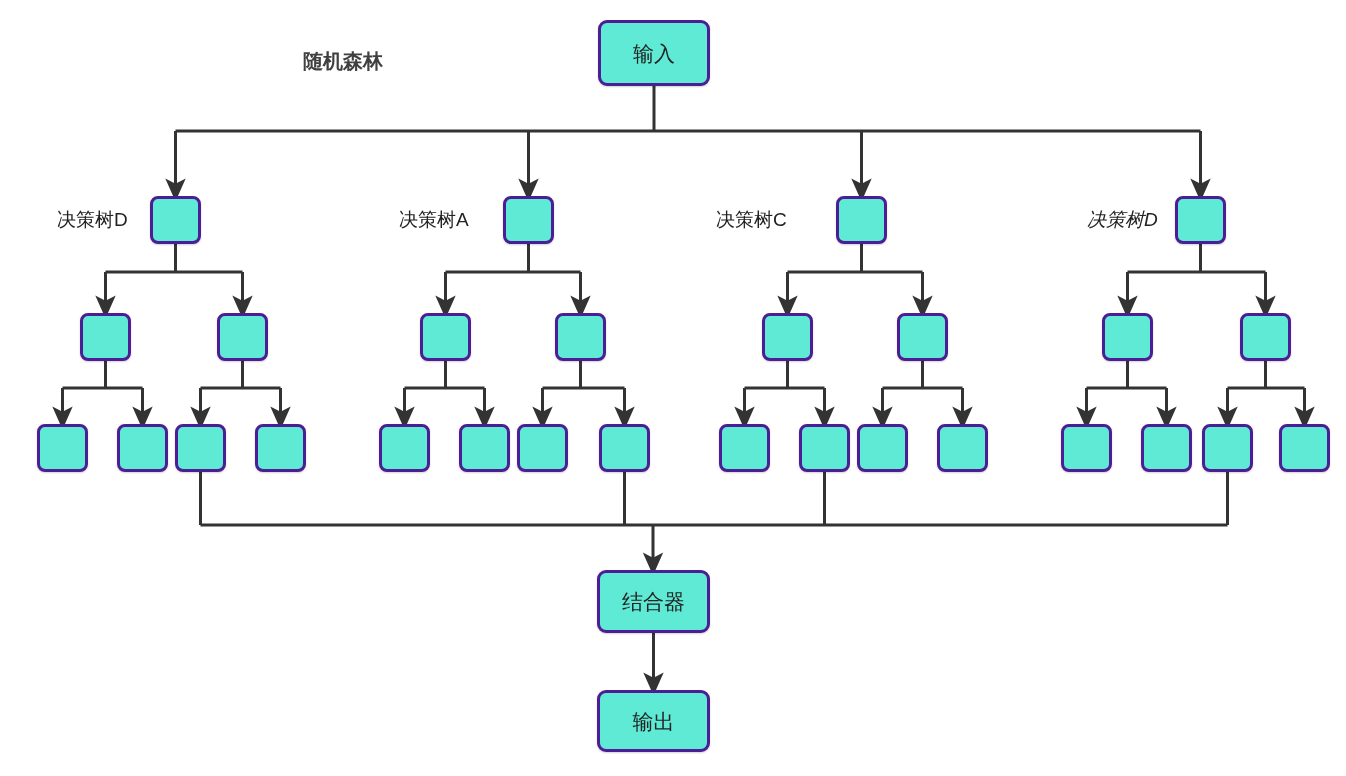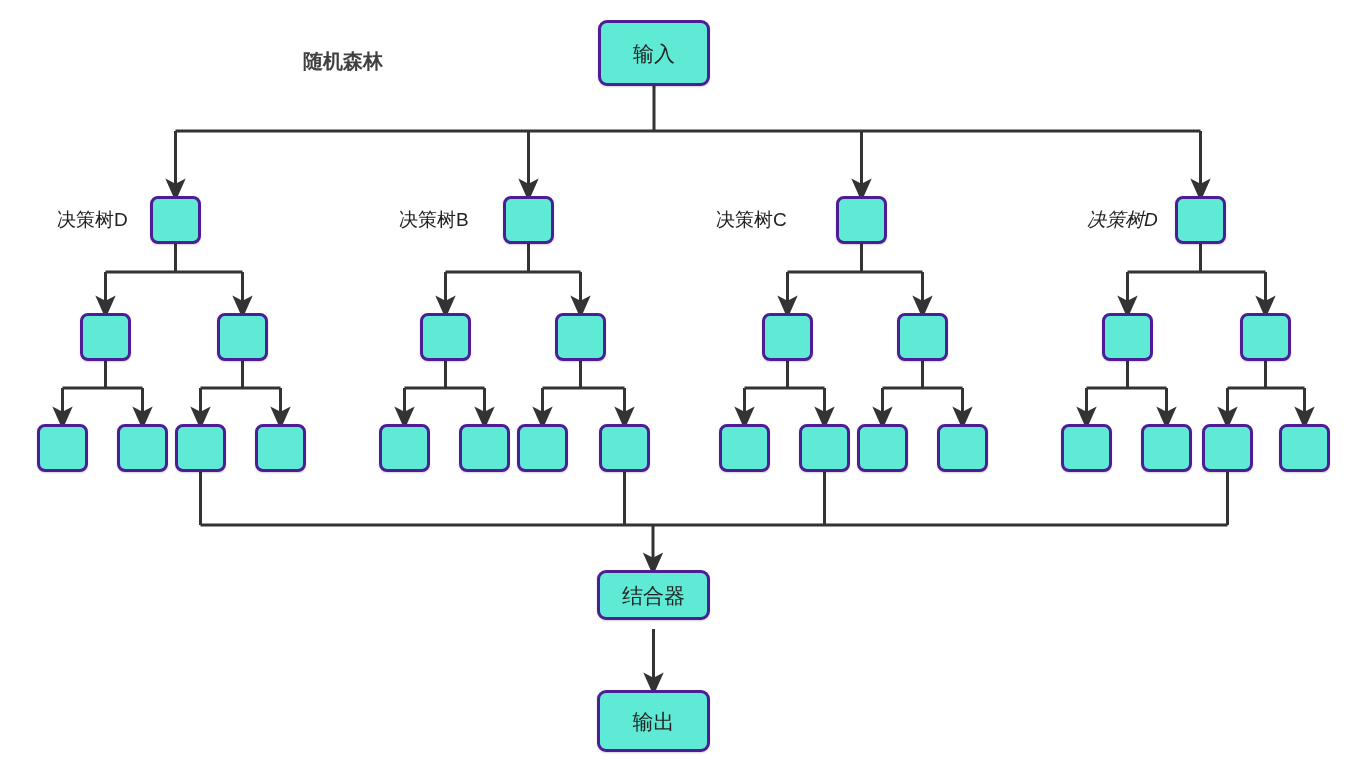--- a/index.html
+++ b/index.html
@@ -93,37 +93,37 @@
         <path d="M653.5,629 V684" marker-end="url(#ah)"></path>
       </g>
   </svg>
 
   <div class="title" style="left: 303px; top: 36px;">随机森林</div>
 
   <div class="node" style="left: 598px; top: 20px; width: 112px; height: 66px;">
     <span>输入</span>
   </div>
 
-  <div class="node" style="left: 597px; top: 570px; width: 113px; height: 50px; text-align: center;">
+  <div class="node" style="left: 597px; top: 570px; width: 113px; height: 63px; text-align: center;">
     <span>结合器</span>
   </div>
 
   <div class="node" style="left: 597px; top: 690px; width: 113px; height: 62px;">
     <span>输出</span>
   </div>
 
 <div class="treelabel" style="left: 57px; top: 207px;">决策树D</div>
     <div class="node small" style="left: 150px; top: 196px; width: 51px; height: 48px;"></div>
     <div class="node small" style="left: 80px; top: 313px; width: 51px; height: 48px;"></div>
     <div class="node small" style="left: 217px; top: 313px; width: 51px; height: 48px;"></div>
     <div class="node small" style="left: 37px; top: 424px; width: 51px; height: 48px;"></div>
     <div class="node small" style="left: 117px; top: 424px; width: 51px; height: 48px;"></div>
     <div class="node small" style="left: 175px; top: 424px; width: 51px; height: 48px;"></div>
     <div class="node small" style="left: 255px; top: 424px; width: 51px; height: 48px;"></div>
-    <div class="treelabel" style="left: 399px; top: 207px;">决策树B</div>
+    <div class="treelabel" style="left: 399px; top: 207px;">决策树A</div>
     <div class="node small" style="left: 503px; top: 196px; width: 51px; height: 48px;"></div>
     <div class="node small" style="left: 420px; top: 313px; width: 51px; height: 48px;"></div>
     <div class="node small" style="left: 555px; top: 313px; width: 51px; height: 48px;"></div>
     <div class="node small" style="left: 379px; top: 424px; width: 51px; height: 48px;"></div>
     <div class="node small" style="left: 459px; top: 424px; width: 51px; height: 48px;"></div>
     <div class="node small" style="left: 517px; top: 424px; width: 51px; height: 48px;"></div>
     <div class="node small" style="left: 599px; top: 424px; width: 51px; height: 48px;"></div>
     <div class="treelabel" style="left: 716px; top: 207px;">决策树C</div>
     <div class="node small" style="left: 836px; top: 196px; width: 51px; height: 48px;"></div>
     <div class="node small" style="left: 762px; top: 313px; width: 51px; height: 48px;"></div>

